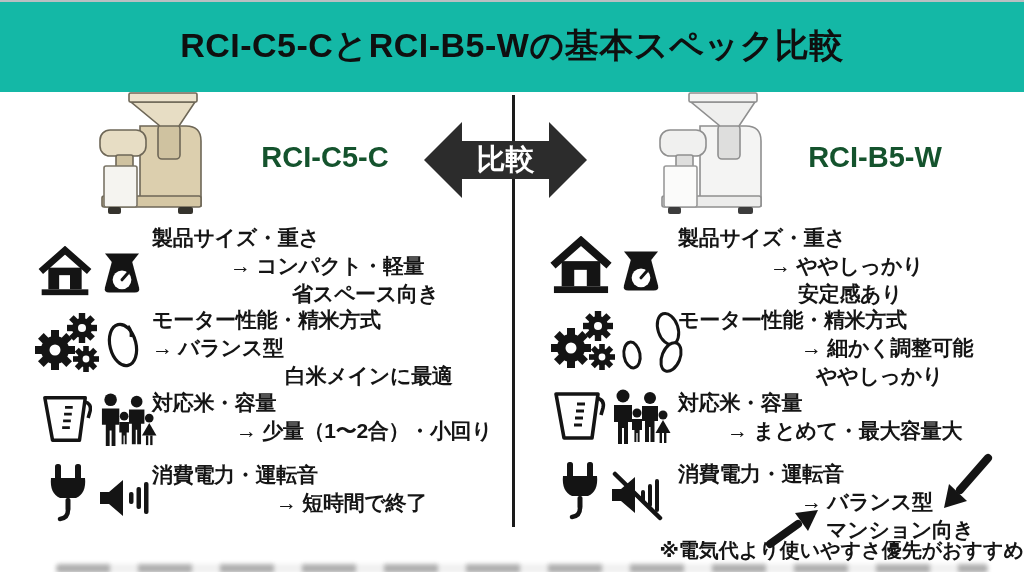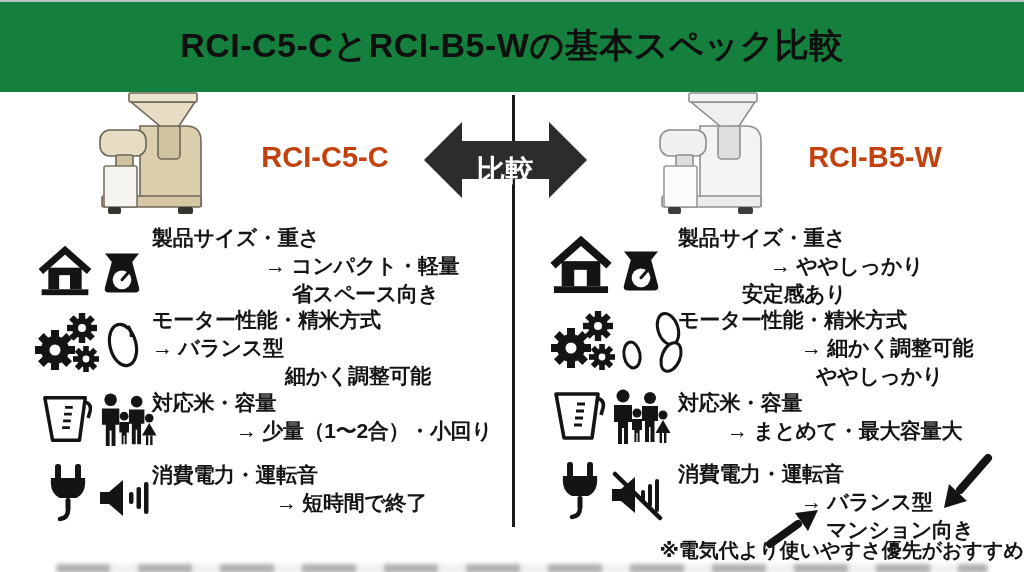--- a/index.html
+++ b/index.html
@@ -1,28 +1,28 @@
 <!DOCTYPE html>
 <html><head>
 <meta charset="utf-8">
 <style>
   html,body{margin:0;padding:0;background:#fff;}
   .stage{position:relative;width:1024px;height:572px;overflow:hidden;background:#fff;
          font-family:"Liberation Sans","DejaVu Sans",sans-serif;color:#141414;}
   .topline{position:absolute;left:0;top:0;width:1024px;height:2px;background:#b9bfc2;}
-  .header{position:absolute;left:0;top:0;width:1024px;height:92px;background:#15803d;
+  .header{position:absolute;left:0;top:0;width:1024px;height:92px;background:#14b8a6;
           display:flex;align-items:center;justify-content:center;}
   .header .title{font-size:34px;font-weight:800;letter-spacing:.5px;color:#0f0f0f;white-space:nowrap;}
   .divider{position:absolute;left:512px;top:95px;width:3px;height:432px;background:#1a1a1a;}
   .model-title{position:absolute;top:141px;font-size:29px;font-weight:800;text-align:center;
-               color:#c2410c;letter-spacing:0;}
+               color:#14532d;letter-spacing:0;}
   .model-title.left{left:235px;width:180px;}
   .model-title.right{left:780px;width:190px;}
   .compare{position:absolute;left:422px;top:114px;width:167px;height:92px;}
-  .compare .lbl{position:absolute;left:0;top:11px;width:167px;height:92px;display:flex;
+  .compare .lbl{position:absolute;left:0;top:0;width:167px;height:92px;display:flex;
                 align-items:center;justify-content:center;color:#fff;font-size:29px;font-weight:800;}
   .icon{position:absolute;}
   .trow{position:absolute;font-size:21px;line-height:28px;font-weight:700;color:#151515;white-space:nowrap;letter-spacing:-.3px;}
   .trow div{white-space:nowrap;}
   .footnote{position:absolute;left:0;top:537px;width:1024px;text-align:right;
             font-size:20px;font-weight:800;color:#151515;}
   .bottom-artifact{position:absolute;left:56px;top:564px;width:932px;height:9px;border-radius:4px;
     background:repeating-linear-gradient(90deg,rgba(35,35,35,.65) 0 54px,rgba(35,35,35,.12) 54px 82px);
     filter:blur(2.2px);opacity:.55;}
   svg{display:block;}
@@ -278,41 +278,41 @@
   <svg class="icon" style="left:608px;top:470px" width="58" height="52" viewBox="0 0 58 52">
     <polygon points="4,19 13,19 27,7 27,43 13,31 4,31" fill="#141414"></polygon>
     <rect x="33" y="20" width="4" height="12" rx="2" fill="#141414"></rect>
     <rect x="40" y="14" width="4" height="23" rx="2" fill="#141414"></rect>
     <rect x="47" y="9" width="4" height="33" rx="2" fill="#141414"></rect>
     <path d="M7,4 L52,48" stroke="#141414" stroke-width="4.5" stroke-linecap="round"></path>
   </svg>
 
   <div class="trow" style="left:152px;top:224px">
     <div>製品サイズ・重さ</div>
-    <div style="margin-left:113px">→ コンパクト・軽量</div>
+    <div style="margin-left:78px">→ コンパクト・軽量</div>
     <div style="margin-left:140px">省スペース向き</div>
   </div>
   <div class="trow" style="left:152px;top:306px">
     <div>モーター性能・精米方式</div>
     <div style="">→ バランス型</div>
-    <div style="margin-left:133px">細かく調整可能</div>
+    <div style="margin-left:133px">白米メインに最適</div>
   </div>
   <div class="trow" style="left:152px;top:389px">
     <div>対応米・容量</div>
     <div style="margin-left:84px">→ 少量（1〜2合）・小回り</div>
   </div>
   <div class="trow" style="left:152px;top:461px">
     <div>消費電力・運転音</div>
     <div style="margin-left:124px">→ 短時間で終了</div>
   </div>
 
   <div class="trow" style="left:678px;top:224px">
     <div>製品サイズ・重さ</div>
     <div style="margin-left:92px">→ ややしっかり</div>
-    <div style="margin-left:64px">安定感あり</div>
+    <div style="margin-left:120px">安定感あり</div>
   </div>
   <div class="trow" style="left:678px;top:306px">
     <div>モーター性能・精米方式</div>
     <div style="margin-left:123px">→ 細かく調整可能</div>
     <div style="margin-left:138px">ややしっかり</div>
   </div>
   <div class="trow" style="left:678px;top:389px">
     <div>対応米・容量</div>
     <div style="margin-left:49px">→ まとめて・最大容量大</div>
   </div>

